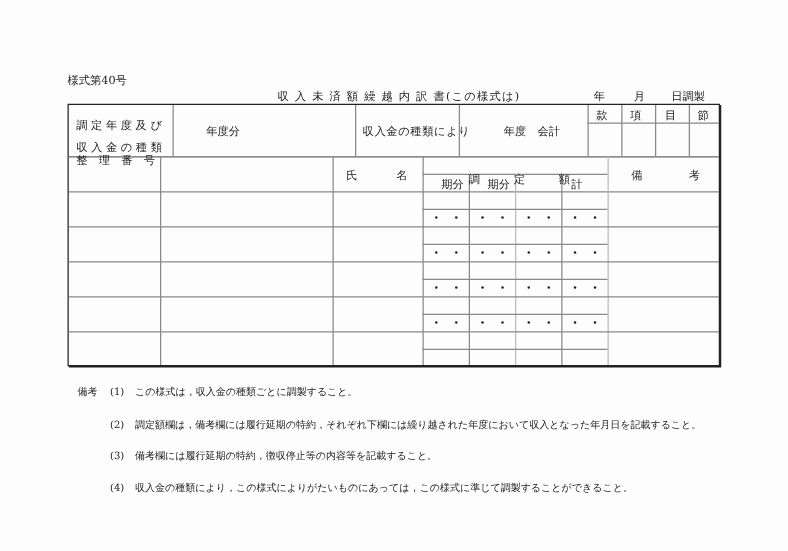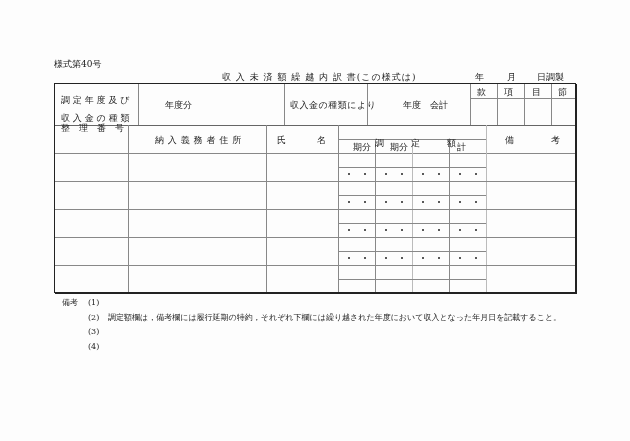--- a/index.html
+++ b/index.html
@@ -11,21 +11,21 @@
   .date { left:475px; top:71px; font-size:9px; }
   .date span { display:inline-block; }
   .tbl-outer { left:54px; top:83px; width:520px; height:208px;
                border:1.5px solid #222; box-shadow:1px 1px 0 #222; }
   .ln-h { position:absolute; height:0; border-top:1px solid #888; }
   .ln-v { position:absolute; width:0; border-left:1px solid #888; }
   .ln-v.thick { border-left:1.5px solid #bbb; }
   .cell-text { position:absolute; font-size:9px; white-space:nowrap; }
   .dot { position:absolute; width:2px; height:2px; background:#222; border-radius:1px; }
   .notes { left:62px; top:296px; font-size:8px; line-height:14.6px; }
-  .notes .row { display:flex; }
+  .notes .row { display:flex;margin-top:11px; }
   .notes .lbl { width:26px; }
   .notes .num { width:20px; text-align:left; }
 </style>
 </head>
 <body>
 
 <div class="abs form-no">様式第40号</div>
 <div class="abs title">収 入 未 済 額 繰 越 内 訳 書(この様式は)</div>
 <div class="abs date">
   <span style="width:32px">年</span><span style="width:30px">月</span><span>日調製</span>
@@ -60,21 +60,20 @@
 
   <div class="ln-v" style="left:73px; top:41px; height:167px;"></div>
   <div class="ln-v" style="left:211px; top:41px; height:167px;"></div>
   <div class="ln-v" style="left:283px; top:41px; height:167px;"></div>
   <div class="ln-v" style="left:320px; top:55px; height:153px;"></div>
   <div class="ln-v thick" style="left:357px; top:55px; height:153px;"></div>
   <div class="ln-v" style="left:394px; top:55px; height:153px;"></div>
   <div class="ln-v thick" style="left:431px; top:41px; height:167px;"></div>
 
   <div class="cell-text" style="left:6px; top:38px;">整　理　番　号</div>
-  <div class="cell-text" style="left:100px; top:50px; letter-spacing:0.5px;">納 入 義 務 者 住 所</div>
   <div class="cell-text" style="left:222px; top:50px;">氏</div>
   <div class="cell-text" style="left:262px; top:50px;">名</div>
   <div class="cell-text" style="left:320px; top:53px;font-family:Liberation Serif, serif;">調　　　定　　　額</div>
   <div class="cell-text" style="left:298px; top:57px;">期分</div>
   <div class="cell-text" style="left:335px; top:57px;">期分</div>
   <div class="cell-text" style="left:360px; top:57px;"></div>
   <div class="cell-text" style="left:402px; top:57px;">計</div>
   <div class="cell-text" style="left:450px; top:50px;">備</div>
   <div class="cell-text" style="left:496px; top:50px;">考</div>
 
@@ -149,27 +148,30 @@
       <div class="dot" style="left:383px; top:173px;"></div>
     <div class="dot" style="left:404px; top:173px;"></div>
       <div class="dot" style="left:420px; top:173px;"></div>
   </div>
 </div>
 
 <div class="abs notes">
   <div class="row">
     <span class="lbl">備考</span>
     <span class="num">(1)</span>
+    <span>この様式は，収入金の種類ごとに調製すること。</span>
   </div>
   <div class="row">
     <span class="lbl"></span>
     <span class="num">(2)</span>
     <span>調定額欄は，備考欄には履行延期の特約，それぞれ下欄には繰り越された年度において収入となった年月日を記載すること。</span>
   </div>
   <div class="row">
     <span class="lbl"></span>
     <span class="num">(3)</span>
+    <span>備考欄には履行延期の特約，徴収停止等の内容等を記載すること。</span>
   </div>
   <div class="row">
     <span class="lbl"></span>
     <span class="num">(4)</span>
+    <span>収入金の種類により，この様式によりがたいものにあっては，この様式に準じて調製することができること。</span>
   </div>
 </div>
 
 </body></html>

